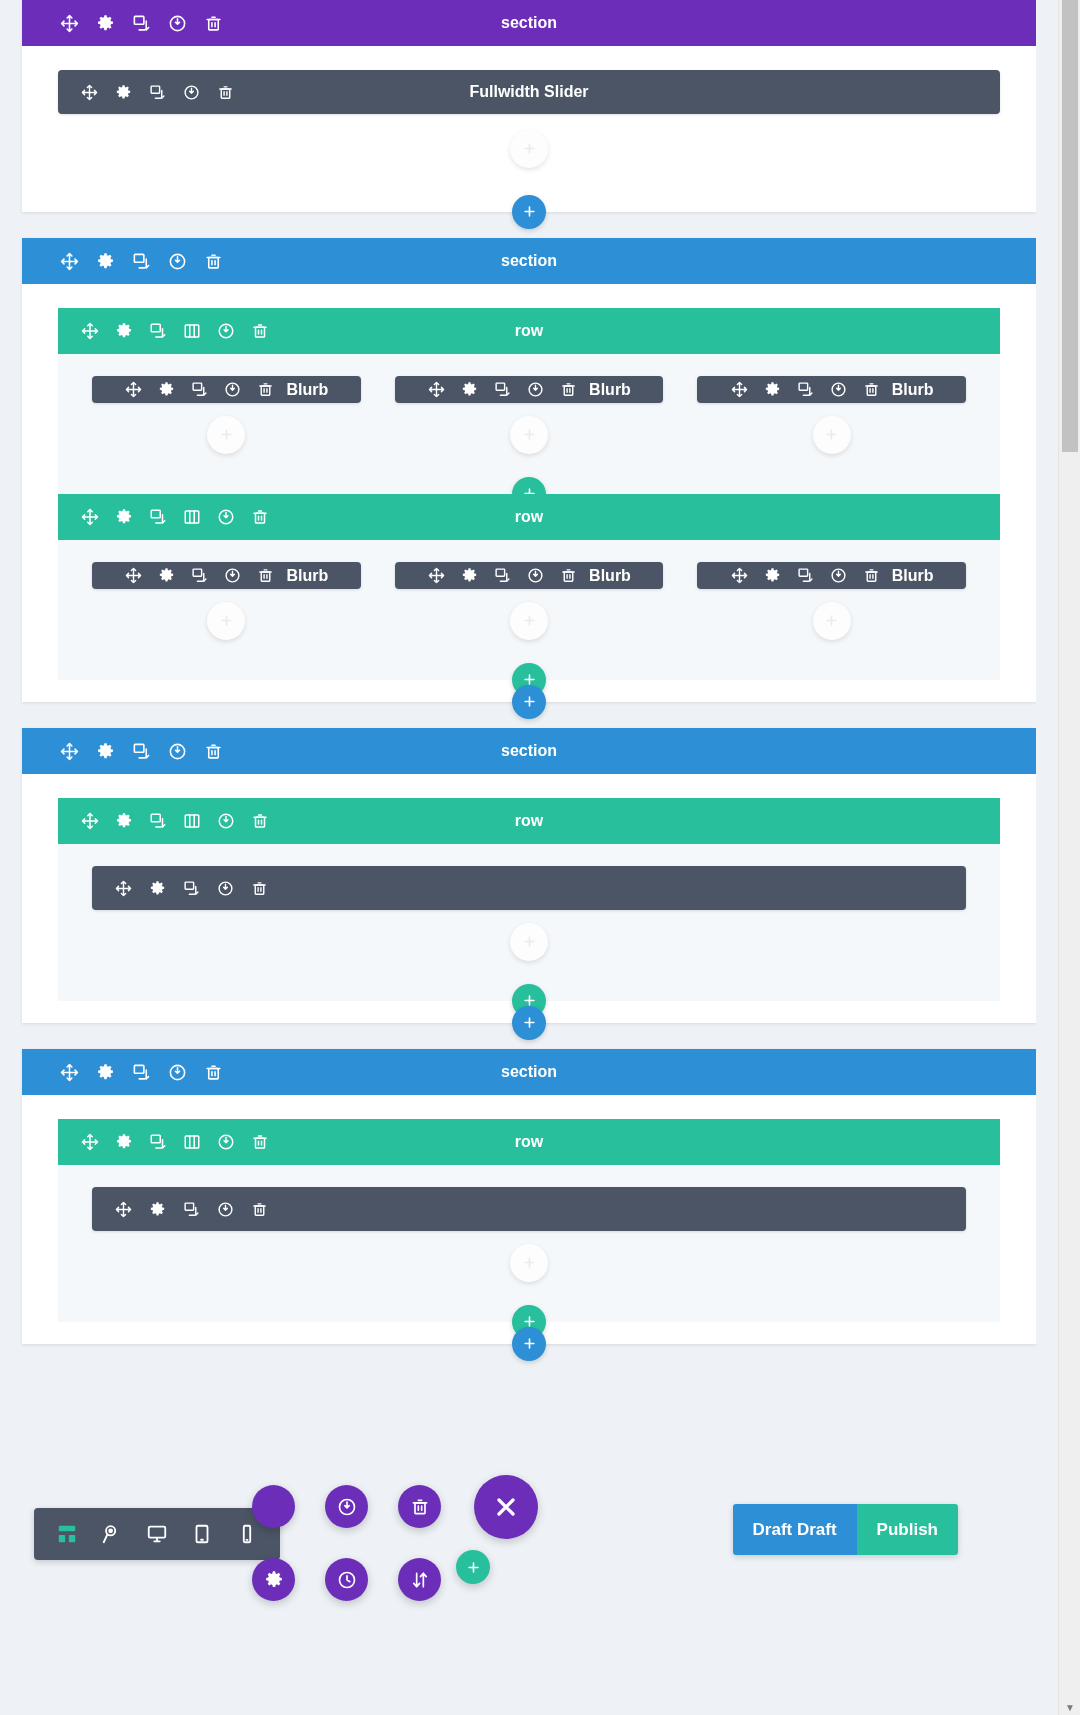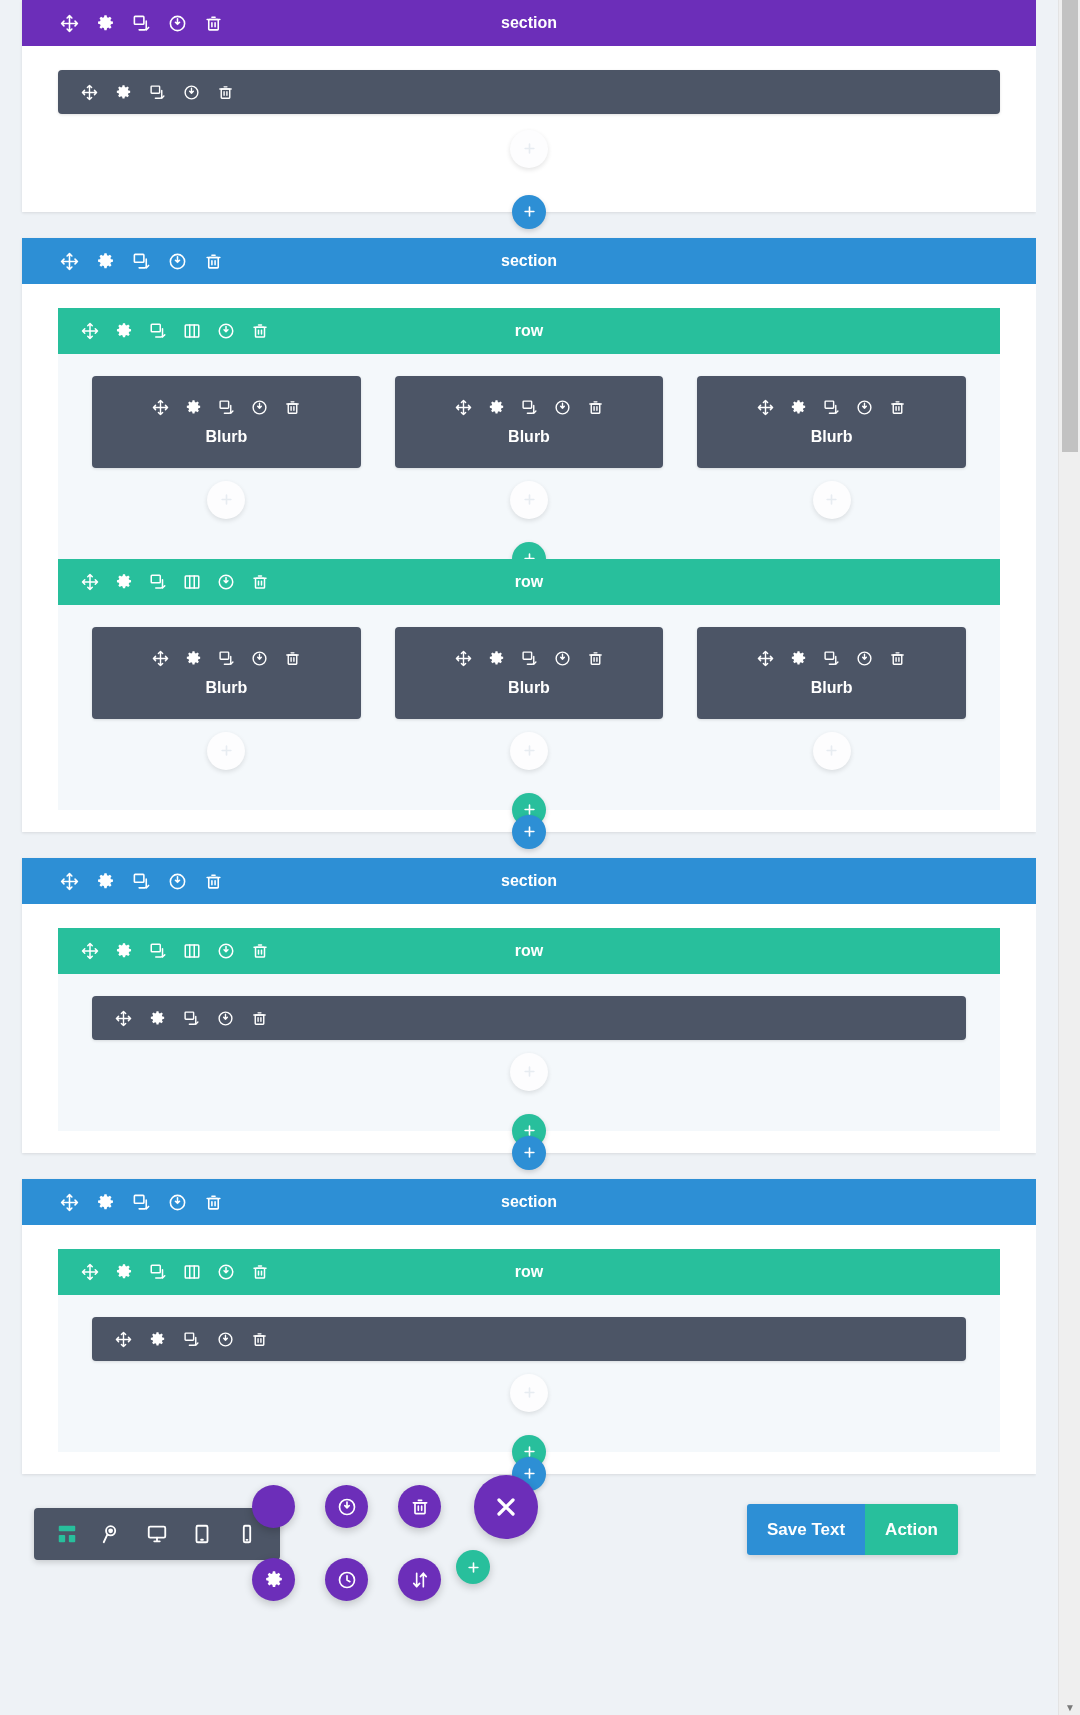--- a/index.html
+++ b/index.html
@@ -95,25 +95,25 @@
     gap: 34px;
     padding: 0 34px;
   }
   .col { flex: 1 1 0; position: relative; }
 
   .module {
     background: #4c5566;
     border-radius: 4px;
     color: #fff;
     display: flex;
-    flex-direction: column;
+    flex-direction: row;
     align-items: center;
     justify-content: center;
     gap: 11px;
-    padding: 22px 0;
+    padding: 4px 0;
     box-shadow: 0 1px 3px rgba(0,0,0,.12);
   }
   .module .micons {
     display: flex;
     gap: 14px;
     align-items: center;
   }
   .module .mlabel {
     font-weight: bold;
     font-size: 16px;
@@ -332,20 +332,21 @@
                 </span>
                 <span class="ic ">
                   <svg width="17" height="17" viewBox="0 0 24 24" fill="none" stroke="currentColor" stroke-width="2" stroke-linecap="round" stroke-linejoin="round">
                     <path d="M4 7h16"></path>
                     <path d="M10 4h4"></path>
                     <rect x="6" y="7" width="12" height="13" rx="1"></rect>
                     <path d="M10 11v5M14 11v5"></path>
                   </svg>
                 </span>
               </span>
+              <span class="mlabel">Fullwidth Slider</span>
             </div>
             <div class="add-circle add-module" style="position:relative;margin:16px auto 0 auto;left:auto;transform:none;">
               <span><svg width="15" height="15" viewBox="0 0 24 24" fill="none" stroke="currentColor" stroke-width="2.6" stroke-linecap="round">
                   <path d="M12 5v14M5 12h14"></path>
                 </svg></span>
             </div>
           </div>
           <div style="height:22px"></div>
         </div>
         <div style="position:relative;height:0;">
@@ -1154,22 +1155,22 @@
         </svg>
       </div>
       <div class="fab main" style="left:222px;top:0px;">
         <svg width="28" height="28" viewBox="0 0 24 24" fill="none" stroke="currentColor" stroke-width="2.8" stroke-linecap="round">
           <path d="M6 6l12 12M18 6L6 18"></path>
         </svg>
       </div>
     </div>
 
   <div class="publish-group">
-    <button class="btn-savedraft">Save Text</button>
-    <button class="btn-publish">Action</button>
+    <button class="btn-savedraft">Draft Draft</button>
+    <button class="btn-publish">Publish</button>
   </div>
 
   <div class="spacer-strip"></div>
 
   <div class="scrollbar">
     <div class="scroll-thumb" id="thumb" style="top: 0px; height: 452px;"></div>
     <div class="scroll-arrow">▼</div>
   </div>
 
 </div>

